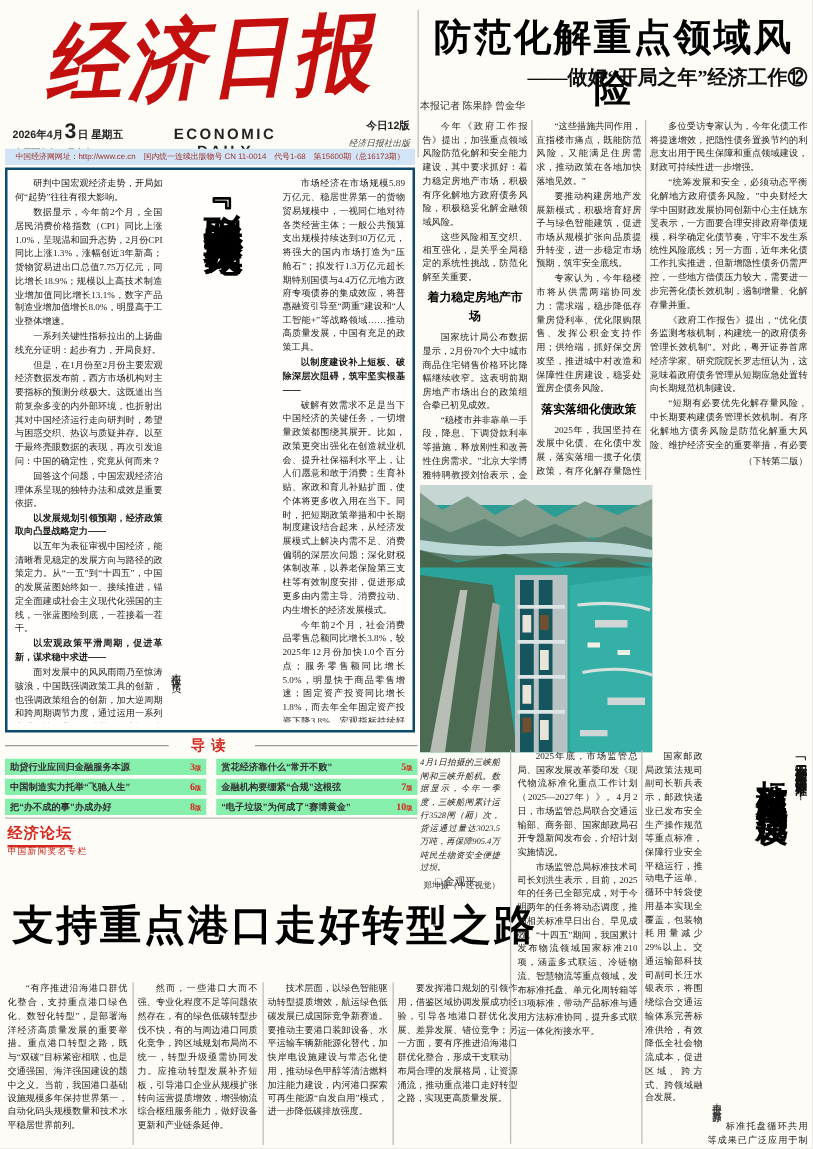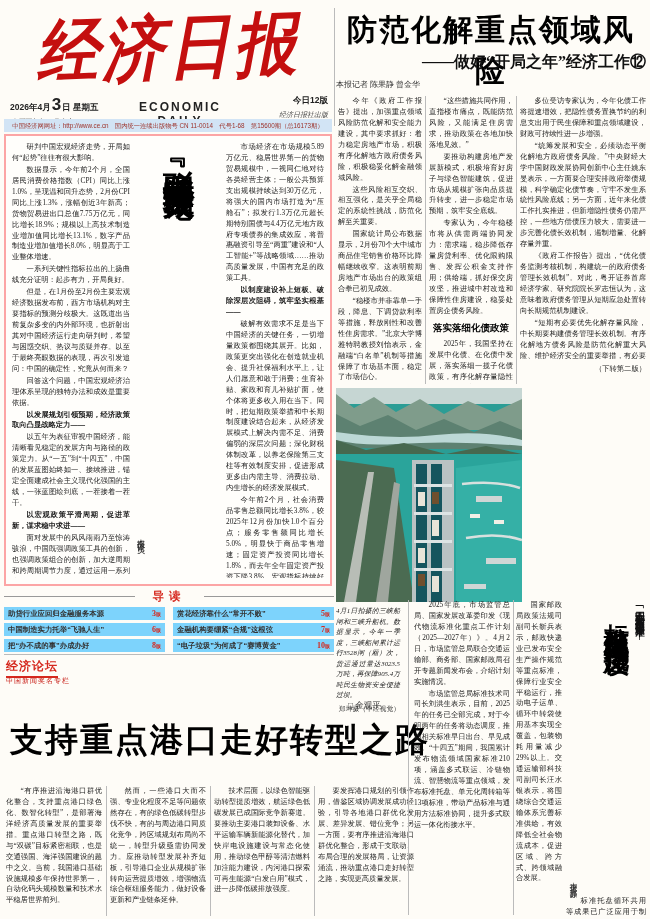--- a/index.html
+++ b/index.html
@@ -27,21 +27,21 @@
 
 .lead-title{left:336px;top:10px;width:310px;text-align:center;font-size:30px;font-weight:bold;letter-spacing:2px;color:#000}
 .lead-subtitle{left:336px;top:52px;width:310px;text-align:right;font-size:16px;font-weight:bold;color:#111}
 .lead-byline{left:336px;top:79px;width:310px;font-size:8px;color:#333}
 .col{font-size:7.3px;line-height:1.5;text-align:justify;overflow:hidden;color:#222}
 .col p{text-indent:2em;margin-bottom:1px}
 .col-head{font-weight:bold;text-align:center;text-indent:0;font-size:9.5px;margin:4px 0;
   font-family:"Liberation Sans",sans-serif;color:#000}
 .cont-line{font-size:7.3px;text-align:right;color:#222}
 
-.ed-box{left:4px;top:134px;width:328px;height:452px;border:2px solid #fca5a5;background:#fffefb;
+.ed-box{left:4px;top:134px;width:328px;height:452px;border:2px solid #0c4a6e;background:#fffefb;
   display:flex;padding:6px 6px;gap:4px}
 .ed-col{font-size:7.3px;line-height:1.5;text-align:justify;overflow:hidden}
 .ed-col p{text-indent:2em;margin-bottom:1px}
 .ed-col .bold-lead{font-weight:bold;text-indent:2em;font-family:"Liberation Sans",sans-serif}
 .ed-left{width:118px}
 .ed-center{width:88px;position:relative;flex:none}
 .ed-right{flex:1}
 .v-title{position:absolute;top:4px;left:50%;transform:translateX(-50%);writing-mode:vertical-rl;
   font-size:31px;font-weight:bold;letter-spacing:2px;line-height:1.05;color:#000;white-space:nowrap}
 .v-byline{position:absolute;left:0;bottom:36px;writing-mode:vertical-rl;font-size:8px;letter-spacing:2px;color:#222}
@@ -49,21 +49,21 @@
 .photo{left:336px;top:388px;width:186px;height:214px;overflow:hidden}
 .caption{left:336px;top:606px;width:64px;font-size:6.8px;line-height:1.55;text-align:justify;
   color:#222;font-style:italic}
 .credit{margin-top:3px;text-align:right;font-style:normal;color:#333}
 
 .guide{left:4px;top:589px;width:330px;height:62px}
 .guide-head{display:flex;align-items:center;gap:18px;margin-bottom:3px}
 .guide-head .line{flex:1;height:1px;background:#999}
 .guide-title{color:#d5281e;font-size:11.5px;font-weight:bold;letter-spacing:5px;font-family:"Liberation Sans",sans-serif}
 .guide-grid{display:grid;grid-template-columns:1fr 1fr;gap:3px 8px}
-.guide-item{display:flex;align-items:center;justify-content:space-between;background:#7dd3fc;
+.guide-item{display:flex;align-items:center;justify-content:space-between;background:#86efac;
   padding:1px 4px;height:13px}
 .gi-title{font-size:7.4px;font-weight:bold;color:#333;font-family:"Liberation Sans",sans-serif;white-space:nowrap;overflow:hidden}
 .gi-page{color:#d5281e;font-weight:bold;font-size:8px;white-space:nowrap}
 .gi-page .suffix{font-size:5px}
 
 .forum-label{left:6px;top:658px;font-size:12px;font-weight:bold;color:#d5281e;border-bottom:2px solid #d5281e;
   padding-bottom:1px;font-family:"Liberation Sans",sans-serif;letter-spacing:1px}
 .forum-sub{left:6px;top:676px;font-size:7px;color:#c9211a;letter-spacing:1px}
 .forum-author{left:348px;top:700px;font-size:8.5px;color:#333}
 .forum-title{left:10px;top:718px;width:460px;font-size:33px;font-weight:bold;letter-spacing:2px;color:#000;
@@ -103,20 +103,21 @@
 
   <div class="abs vrule" style="left:334px;top:8px;height:118px"></div>
 
   <div class="abs lead-title">防范化解重点领域风险</div>
   <div class="abs lead-subtitle">——做好“开局之年”经济工作⑫</div>
   <div class="abs lead-byline">本报记者 陈果静 曾金华</div>
 
   <div class="abs col" style="left:338px;top:96px;width:84px;height:288px">
     <p>今年《政府工作报告》提出，加强重点领域风险防范化解和安全能力建设，其中要求抓好：着力稳定房地产市场，积极有序化解地方政府债务风险，积极稳妥化解金融领域风险。</p>
     <p>这些风险相互交织、相互强化，是关乎全局稳定的系统性挑战，防范化解至关重要。</p>
+    <div class="col-head">着力稳定房地产市场</div>
     <p>国家统计局公布数据显示，2月份70个大中城市商品住宅销售价格环比降幅继续收窄。这表明前期房地产市场出台的政策组合拳已初见成效。</p>
     <p>“稳楼市并非靠单一手段，降息、下调贷款利率等措施，释放刚性和改善性住房需求。”北京大学博雅特聘教授刘怡表示，金融端“白名单”机制等措施保障了市场基本面，稳定了市场信心。</p>
 
   </div>
 
   <div class="abs vrule" style="left:425px;top:96px;height:288px"></div>
 
   <div class="abs col" style="left:429px;top:96px;width:84px;height:288px">
     <p>“这些措施共同作用，直指楼市痛点，既能防范风险，又能满足住房需求，推动政策在各地加快落地见效。”</p>
     <p>要推动构建房地产发展新模式，积极培育好房子与绿色智能建筑，促进市场从规模扩张向品质提升转变，进一步稳定市场预期，筑牢安全底线。</p>

